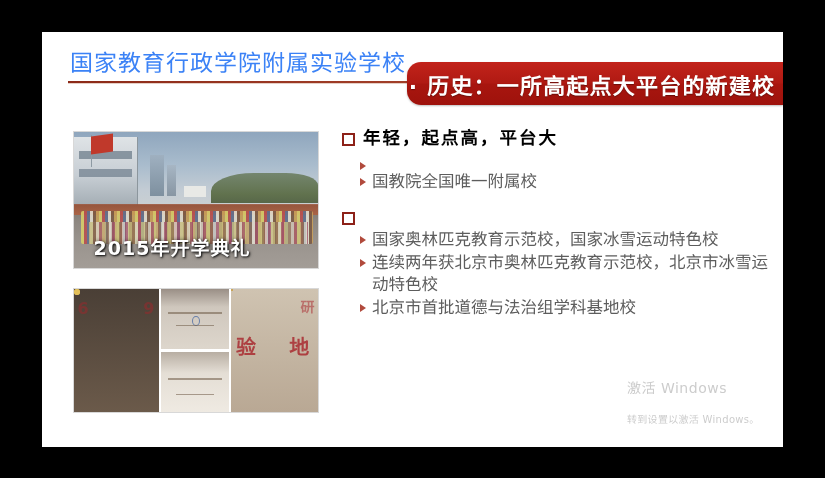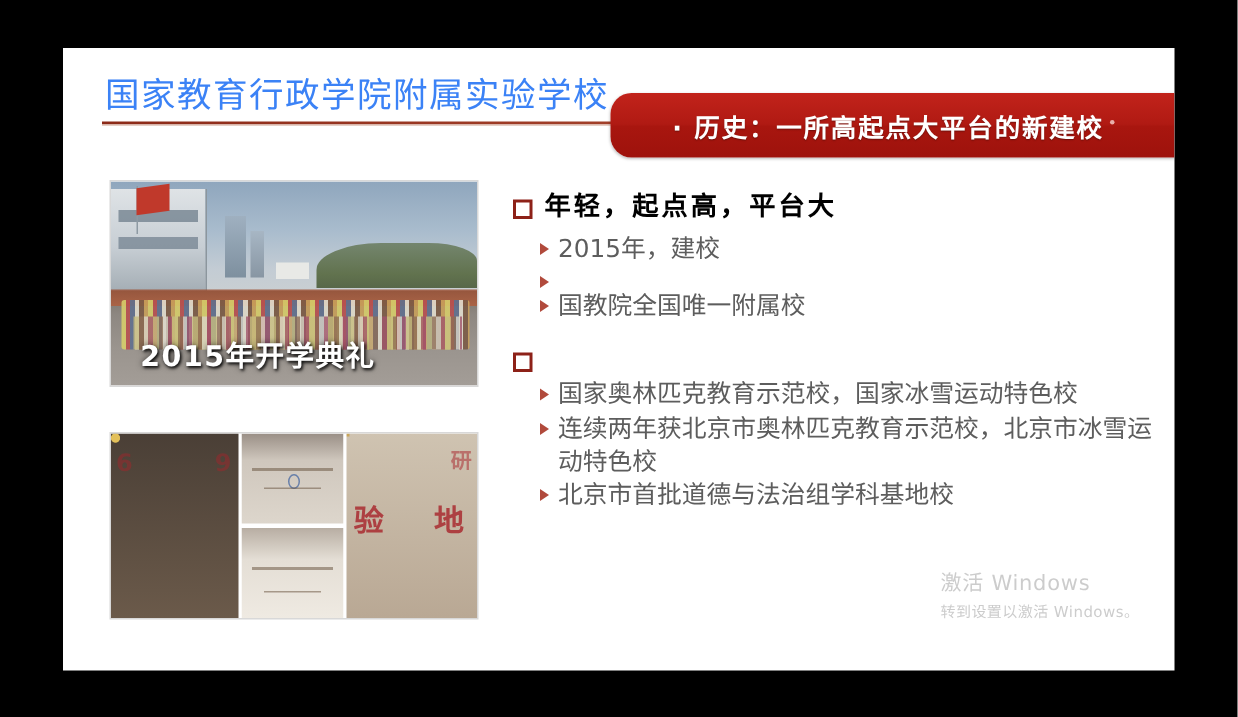--- a/index.html
+++ b/index.html
@@ -53,40 +53,40 @@
     border-bottom-left-radius:14px;
     box-shadow:0 1px 2px rgba(0,0,0,.25);
   }
   .banner-inner{
     position:absolute;left:0;top:0;right:0;bottom:0;
     display:flex;align-items:center;justify-content:center;
     padding-right:6px;
   }
   .banner-txt{
     color:#ffffff;
-    font-size:17px;
+    font-size:22px;
     font-weight:bold;
     letter-spacing:1.2px;
     text-shadow:0 1px 1px rgba(0,0,0,.35);
     white-space:nowrap;
     font-family:"DejaVu Sans",sans-serif;
   }
   .banner-dot{
     position:absolute;right:40px;top:18px;
     width:3px;height:3px;border-radius:50%;
     background:#f3c9c4;opacity:.85;
   }
 
   
   .photo{
     position:absolute;overflow:hidden;
     border:1px solid #d8d8d8;
     box-sizing:border-box;
   }
-  #photo-ceremony{ left:31px;top:88px;width:246px;height:138px; }
+  #photo-ceremony{ left:31px;top:99px;width:246px;height:138px; }
   #photo-awards  { left:31px;top:256px;width:246px;height:125px; }
 
   
   .cer-sky{position:absolute;left:0;top:0;width:100%;height:54%;
     background:linear-gradient(to bottom,#8fa6bd 0%,#a9bccd 45%,#c3ccd4 80%,#c9cfd2 100%);}
   .cer-bldg{position:absolute;left:0;top:4%;width:26%;height:56%;
     background:linear-gradient(to bottom,#dfe3e6 0%,#c7ced4 50%,#9aa4ab 100%);
     border-right:1px solid #8c969d;}
   .cer-bldg:before{content:"";position:absolute;left:8%;top:18%;width:84%;height:10%;
     background:#6d7d8b;opacity:.75;}
@@ -206,21 +206,21 @@
   }
 
   
   .wm{
     position:absolute;left:585px;top:345px;
     color:#b9b9b9;opacity:.72;
     pointer-events:none;
     font-family:"DejaVu Sans",sans-serif;
   }
   .wm-1{font-size:14px;letter-spacing:.5px;}
-  .wm-2{font-size:10px;margin-top:2px;letter-spacing:.3px;}
+  .wm-2{font-size:10px;margin-top:14px;letter-spacing:.3px;}
 </style>
 </head>
 <body>
 
 <div class="slide">
 
   <div class="hdr">
     <div class="hdr-title">国家教育行政学院附属实验学校</div>
     <div class="hdr-rule"></div>
     <div class="hdr-rule2"></div>
@@ -295,24 +295,20 @@
 
   <div class="content">
 
     <div class="grp">
       <div class="grp-head">
         <span class="sq"></span>
         <span class="grp-head-txt">年轻，起点高，平台大</span>
       </div>
       <div class="sub">
         <span class="tri"></span>
-        <span class="sub-txt">2015年，建校</span>
-      </div>
-      <div class="sub">
-        <span class="tri"></span>
       </div>
       <div class="sub">
         <span class="tri"></span>
         <span class="sub-txt">国教院全国唯一附属校</span>
       </div>
     </div>
 
     <div class="grp">
       <div class="grp-head">
         <span class="sq"></span>

